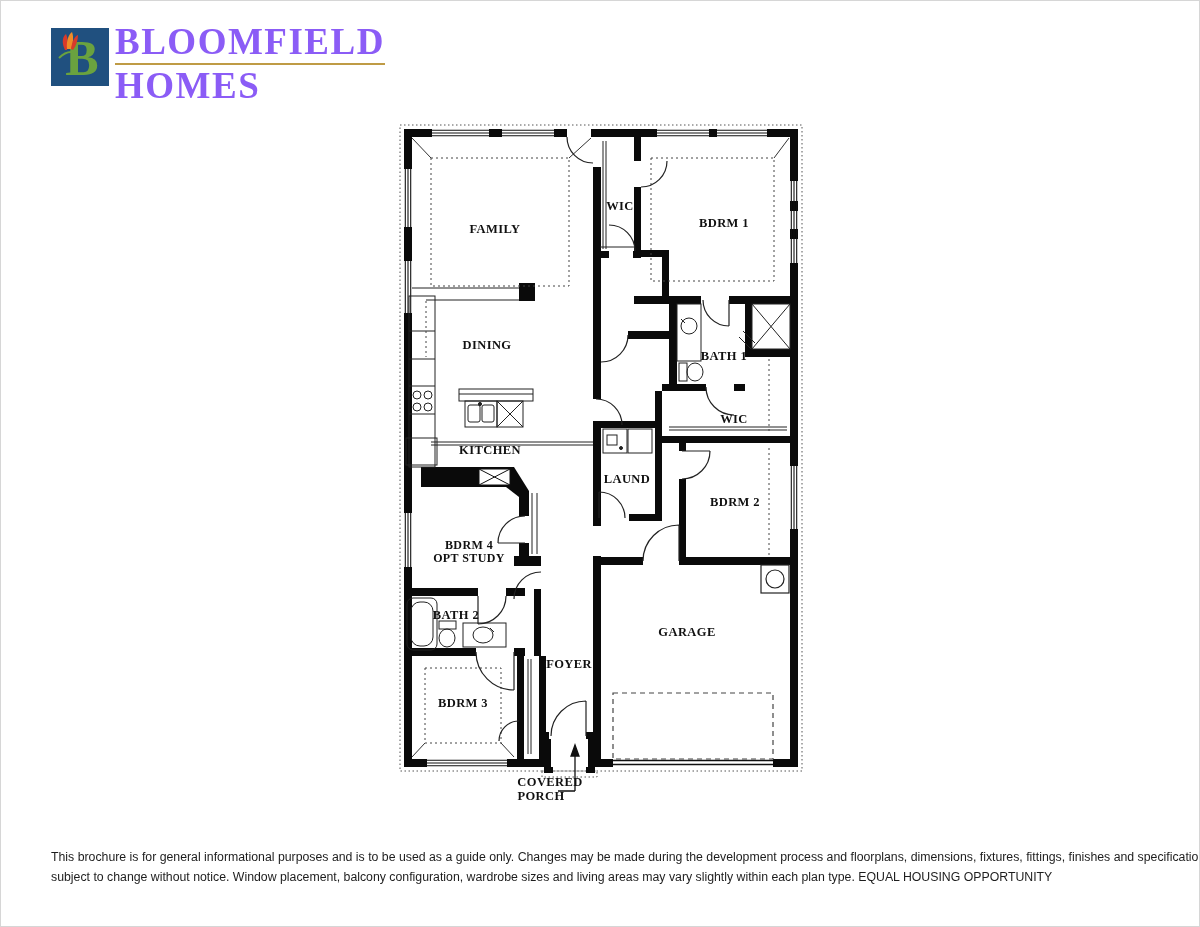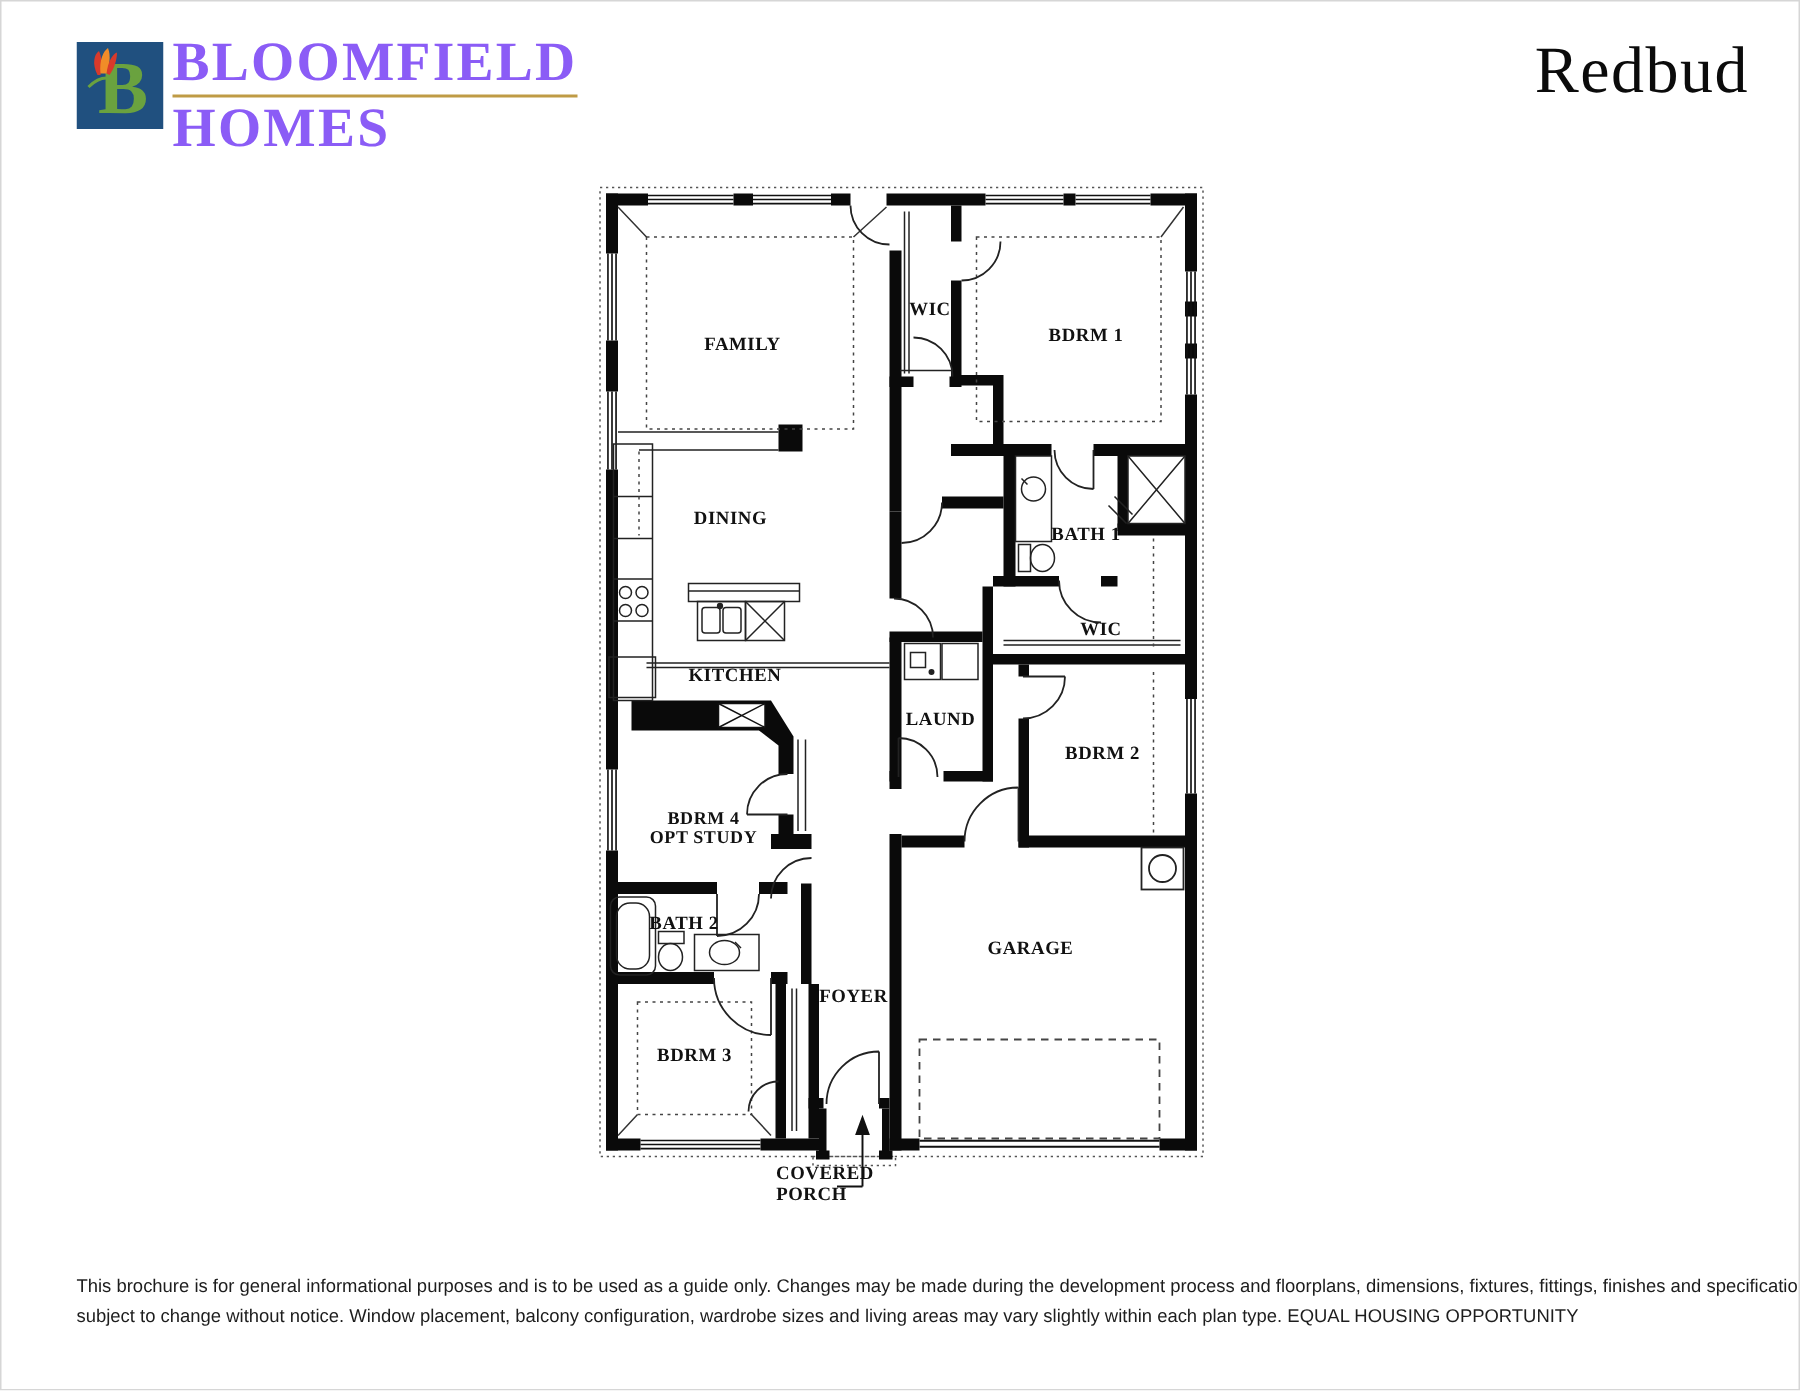--- a/index.html
+++ b/index.html
@@ -40,21 +40,20 @@
       <path d="M20 21 C21 13 24 8 27 7 C27 12 25 18 22 22 Z" fill="#d93a2b"></path>
       <path d="M8 30 C12 26 16 24 20 24" stroke="#6aa23f" stroke-width="2" fill="none"></path>
     </g>
   </svg>
 
   <div class="brand">
     <div class="line1">BLOOMFIELD</div>
     <div class="line2">HOMES</div>
   </div>
 
-  <div class="plan-name">Redbud</div>
 
   <svg class="plan-svg" width="1200" height="927" viewBox="0 0 1200 927">
 
     <g stroke="#555" stroke-width="1" stroke-dasharray="1.5,2.5" fill="none">
       <rect x="399" y="124" width="402" height="646"></rect>
       <rect x="541" y="770" width="55" height="6"></rect>
     </g>
 
     <g fill="#0a0a0a">
 

